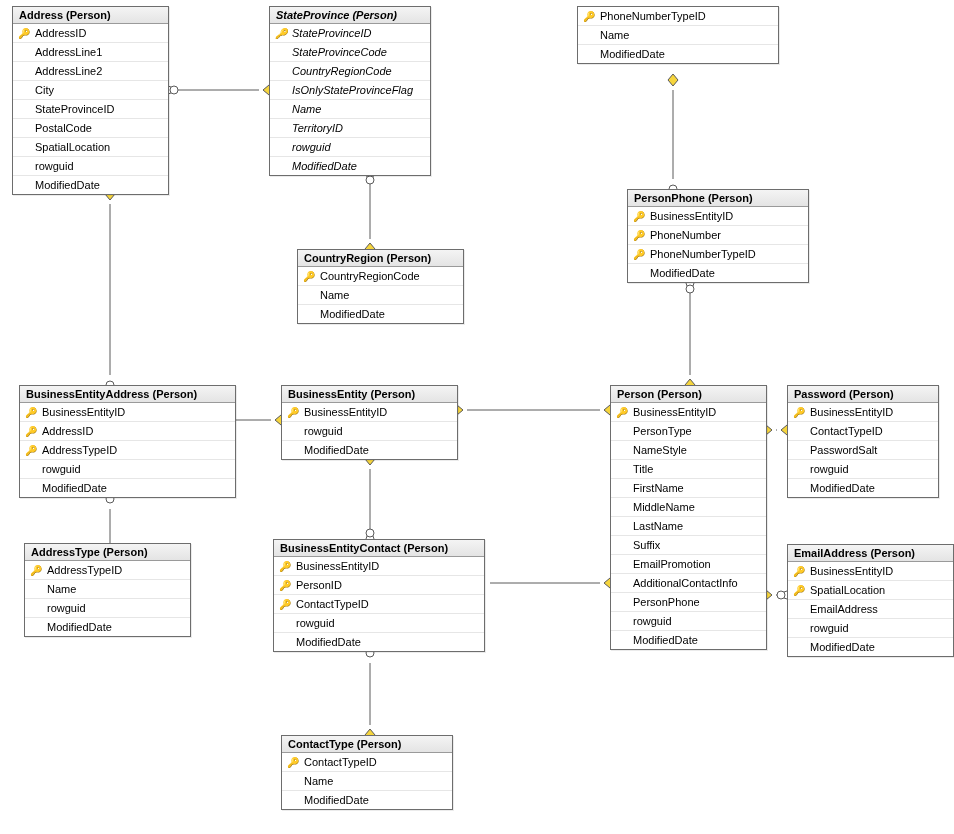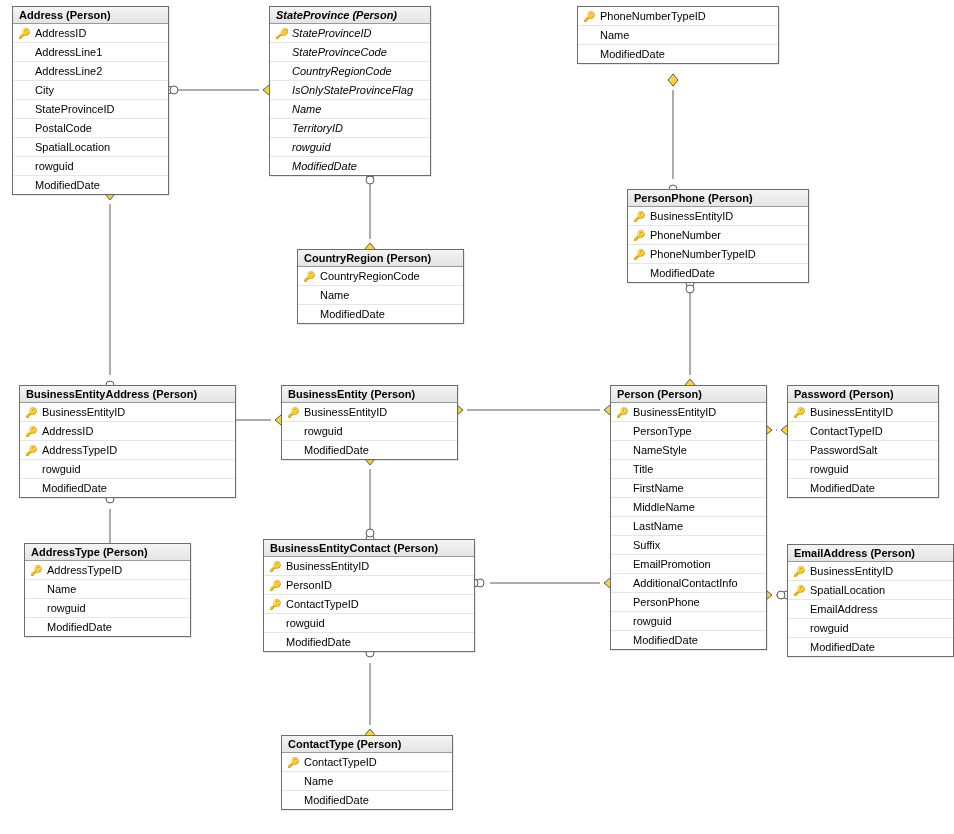--- a/index.html
+++ b/index.html
@@ -343,21 +343,21 @@
           <div class="row">
             <span class="key blank">🔑</span>
             <span>rowguid</span>
           </div>
           <div class="row">
             <span class="key blank">🔑</span>
             <span>ModifiedDate</span>
           </div>
         </div>
       </div>
-      <div class="tbl" style="left: 263px; top: 539px; width: 210px;">
+      <div class="tbl" style="left: 273px; top: 539px; width: 210px;">
         <div class="tbl-title">BusinessEntityContact (Person)</div>
         <div class="tbl-body">
           <div class="row">
             <span class="key">🔑</span>
             <span>BusinessEntityID</span>
           </div>
           <div class="row">
             <span class="key">🔑</span>
             <span>PersonID</span>
           </div>

